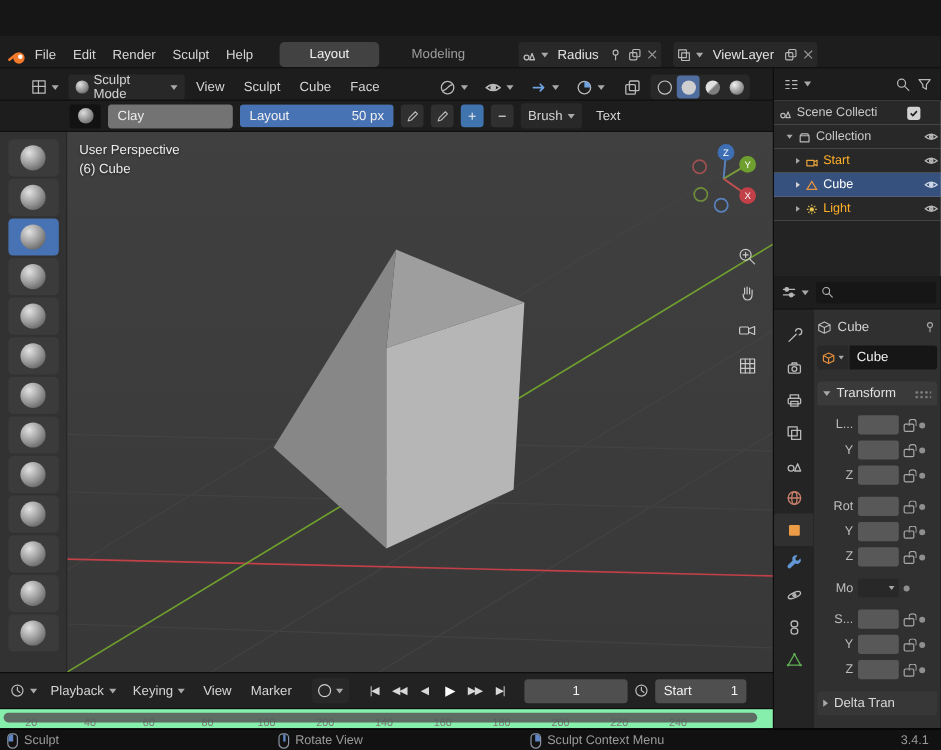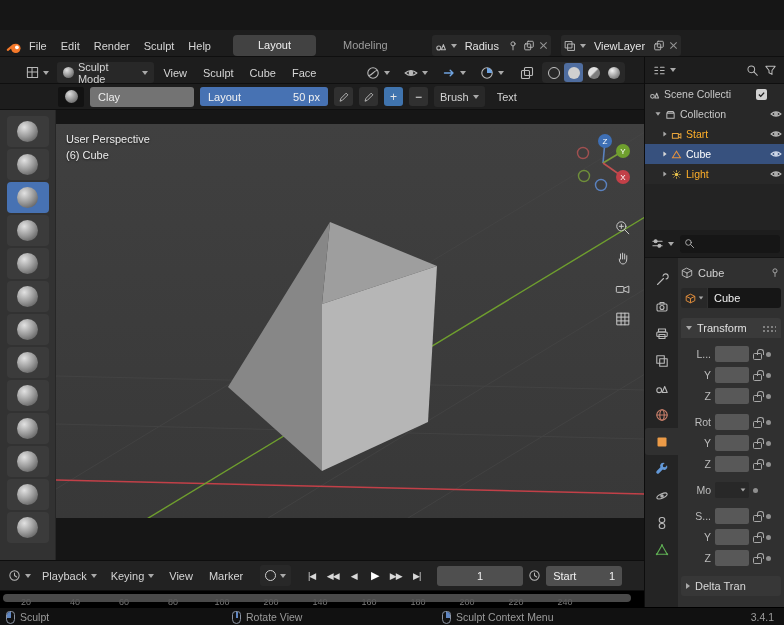--- a/index.html
+++ b/index.html
@@ -66,21 +66,21 @@
   .sqbtn{width:19px;height:19px;border-radius:3px;background:#303030;display:grid;place-items:center;color:#e8e8e8;font-size:12px;line-height:1}
   .sqbtn.blue{background:#4074ae}
 
   
   .ltoolbar{left:0;top:110px;width:56px;height:450px;background:#323232;border-right:1px solid #272727;padding-top:4px}
   .brushbtn{width:42px;height:31px;margin:2px auto;background:#3b3b3b;border-radius:4px;display:grid;place-items:center}
   .brushbtn.active{background:#4772b3}
   .bsph{width:21px;height:21px;border-radius:50%;background:radial-gradient(circle at 35% 30%,#e2e2e2,#9a9a9a 48%,#5e5e5e 85%)}
 
   
-  .viewport{left:56px;top:124px;width:589px;height:394px;background:linear-gradient(#404040,#383838)}
+  .viewport{left:56px;top:110px;width:589px;height:450px;background:linear-gradient(#404040,#383838)}
   .vp-overlay{position:absolute;left:10px;top:7px;color:#ececec;text-shadow:0 1px 2px rgba(0,0,0,.55);line-height:16px}
   .gizmo{position:absolute;right:8px;top:5px}
   .gizmo text{font-size:8px;fill:#fff;font-family:"Liberation Sans",sans-serif}
   .navbtn{position:absolute;right:10px;width:24px;height:24px;display:grid;place-items:center;border-radius:50%}
   .navbtn .ico{stroke:#c9c9c9;stroke-width:1.2}
 
   
   .outliner{left:645px;top:84px;width:160px;height:146px;background:#e5e5e5}
   .ol-row{position:relative;height:20px;display:flex;align-items:center;gap:4px;padding-left:4px;background:#282828;color:#c8c8c8;font-size:10.5px}
   .ol-row.selected{background:#37517e;color:#fff}
@@ -115,21 +115,21 @@
   .section-c{margin-top:8px;height:20px;background:#373737;border-radius:3px;display:flex;align-items:center;gap:5px;padding:0 5px;color:#d8d8d8}
 
   
   .timeline{left:0;top:560px;width:645px;height:30px;background:#222;border-top:1px solid #0e0e0e;display:flex;align-items:center;padding:0 5px;gap:2px}
   .tl-field{height:20px;background:#4f4f4f;border-radius:3px;color:#f2f2f2;display:flex;align-items:center;justify-content:center}
   .frame-field{width:86px}
   .start-field{width:76px;justify-content:space-between;padding:0 7px}
   .transport{display:flex;align-items:center;margin-left:8px}
   .tpbtn{width:21px;height:20px;display:grid;place-items:center;color:#d8d8d8;font-size:9px;letter-spacing:-1px}
   .rec{width:11px;height:11px;border:1.5px solid #d0d0d0;border-radius:50%}
-  .tl-scroll{left:0;top:590px;width:645px;height:17px;background:#000000;border-top:1px solid #0e0e0e}
+  .tl-scroll{left:0;top:590px;width:645px;height:17px;background:#86efac;border-top:1px solid #0e0e0e}
   .scrollpill{position:absolute;left:3px;top:3px;width:628px;height:8px;background:#565656;border-radius:4px;opacity:.85}
   .tick{position:absolute;top:6px;font-size:9px;color:#7a7a7a;transform:translateX(-50%)}
 
   
   .statusbar{left:0;top:607px;width:784px;height:18px;background:#111;border-top:1px solid #000;color:#9b9b9b;font-size:10.5px}
   .st-item{position:absolute;top:0;height:18px;display:flex;align-items:center;gap:5px}
   .st-ver{position:absolute;right:10px;top:0;height:18px;display:flex;align-items:center}
   .mouse{width:9px;height:13px;border:1px solid #8a93a1;border-radius:4px 4px 5px 5px;position:relative;flex:none}
   .mouse::before{content:"";position:absolute;background:#5f86c2}
   .mouse.lmb::before{left:0;top:0;width:4px;height:6px;border-radius:3px 0 0 0}

